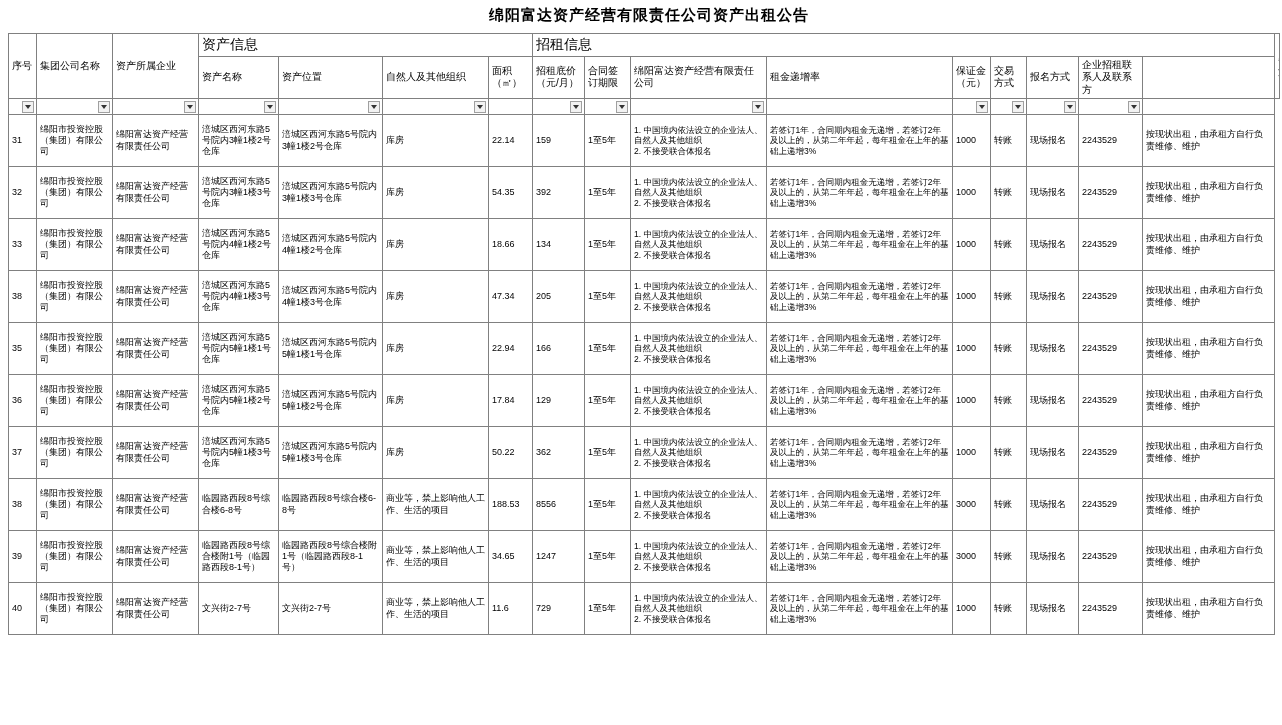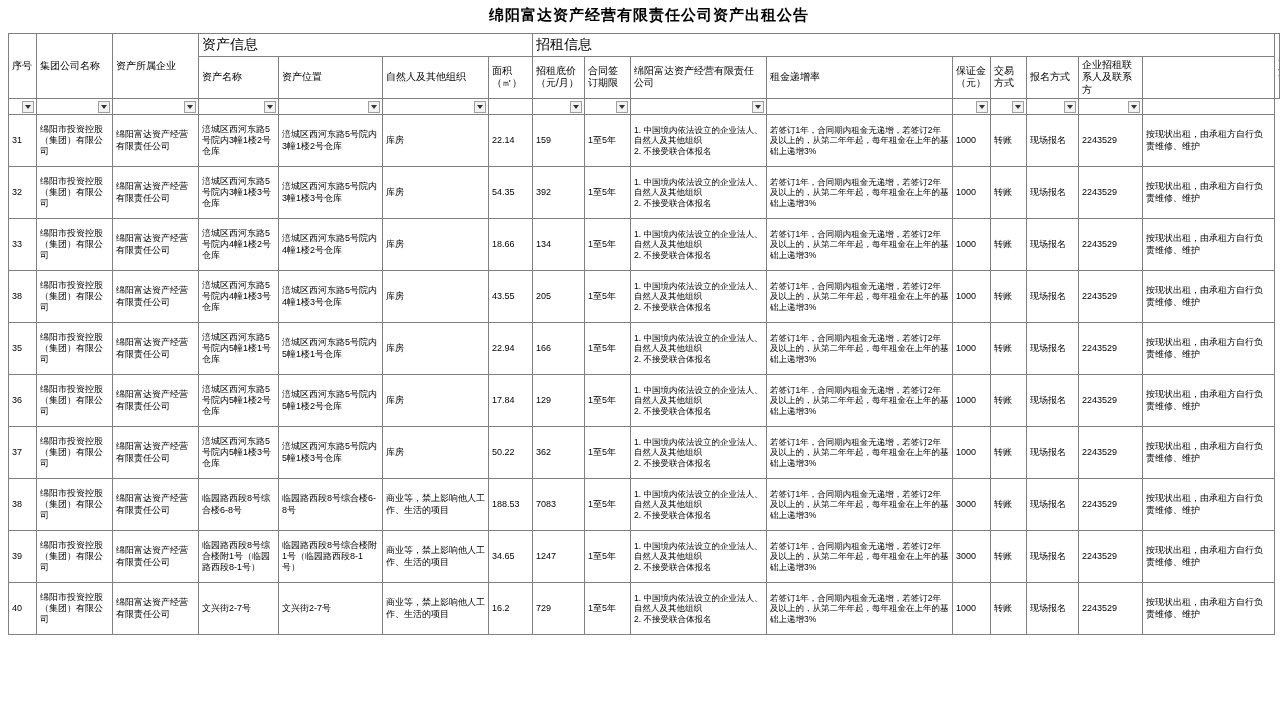--- a/index.html
+++ b/index.html
@@ -266,21 +266,21 @@
     <td>按现状出租，由承租方自行负责维修、维护</td>
   </tr>
 
   <tr class="data-row">
     <td class="c-center">38</td>
     <td>绵阳市投资控股（集团）有限公司</td>
     <td>绵阳富达资产经营有限责任公司</td>
     <td>涪城区西河东路5号院内4幢1楼3号仓库</td>
     <td>涪城区西河东路5号院内4幢1楼3号仓库</td>
     <td>库房</td>
-    <td class="c-right">43.55</td>
+    <td class="c-right">47.34</td>
     <td class="c-center">205</td>
     <td class="c-center">1至5年</td>
     <td class="tiny" style="white-space:pre-line">1. 中国境内依法设立的企业法人、自然人及其他组织
 2. 不接受联合体报名</td>
     <td class="tiny">若签订1年，合同期内租金无递增，若签订2年及以上的，从第二年年起，每年租金在上年的基础上递增3%</td>
     <td class="c-center">1000</td>
     <td class="c-center">转账</td>
     <td class="c-center">现场报名</td>
     <td class="c-center">2243529</td>
     <td>按现状出租，由承租方自行负责维修、维护</td>
@@ -347,21 +347,21 @@
   </tr>
 
   <tr class="data-row">
     <td class="c-center">38</td>
     <td>绵阳市投资控股（集团）有限公司</td>
     <td>绵阳富达资产经营有限责任公司</td>
     <td>临园路西段8号综合楼6-8号</td>
     <td>临园路西段8号综合楼6-8号</td>
     <td>商业等，禁上影响他人工作、生活的项目</td>
     <td class="c-right">188.53</td>
-    <td class="c-center">7083</td>
+    <td class="c-center">8556</td>
     <td class="c-center">1至5年</td>
     <td class="tiny" style="white-space:pre-line">1. 中国境内依法设立的企业法人、自然人及其他组织
 2. 不接受联合体报名</td>
     <td class="tiny">若签订1年，合同期内租金无递增，若签订2年及以上的，从第二年年起，每年租金在上年的基础上递增3%</td>
     <td class="c-center">3000</td>
     <td class="c-center">转账</td>
     <td class="c-center">现场报名</td>
     <td class="c-center">2243529</td>
     <td>按现状出租，由承租方自行负责维修、维护</td>
   </tr>
@@ -386,21 +386,21 @@
     <td>按现状出租，由承租方自行负责维修、维护</td>
   </tr>
 
   <tr class="data-row">
     <td class="c-center">40</td>
     <td>绵阳市投资控股（集团）有限公司</td>
     <td>绵阳富达资产经营有限责任公司</td>
     <td>文兴街2-7号</td>
     <td>文兴街2-7号</td>
     <td>商业等，禁上影响他人工作、生活的项目</td>
-    <td class="c-right">16.2</td>
+    <td class="c-right">11.6</td>
     <td class="c-center">729</td>
     <td class="c-center">1至5年</td>
     <td class="tiny" style="white-space:pre-line">1. 中国境内依法设立的企业法人、自然人及其他组织
 2. 不接受联合体报名</td>
     <td class="tiny">若签订1年，合同期内租金无递增，若签订2年及以上的，从第二年年起，每年租金在上年的基础上递增3%</td>
     <td class="c-center">1000</td>
     <td class="c-center">转账</td>
     <td class="c-center">现场报名</td>
     <td class="c-center">2243529</td>
     <td>按现状出租，由承租方自行负责维修、维护</td>

